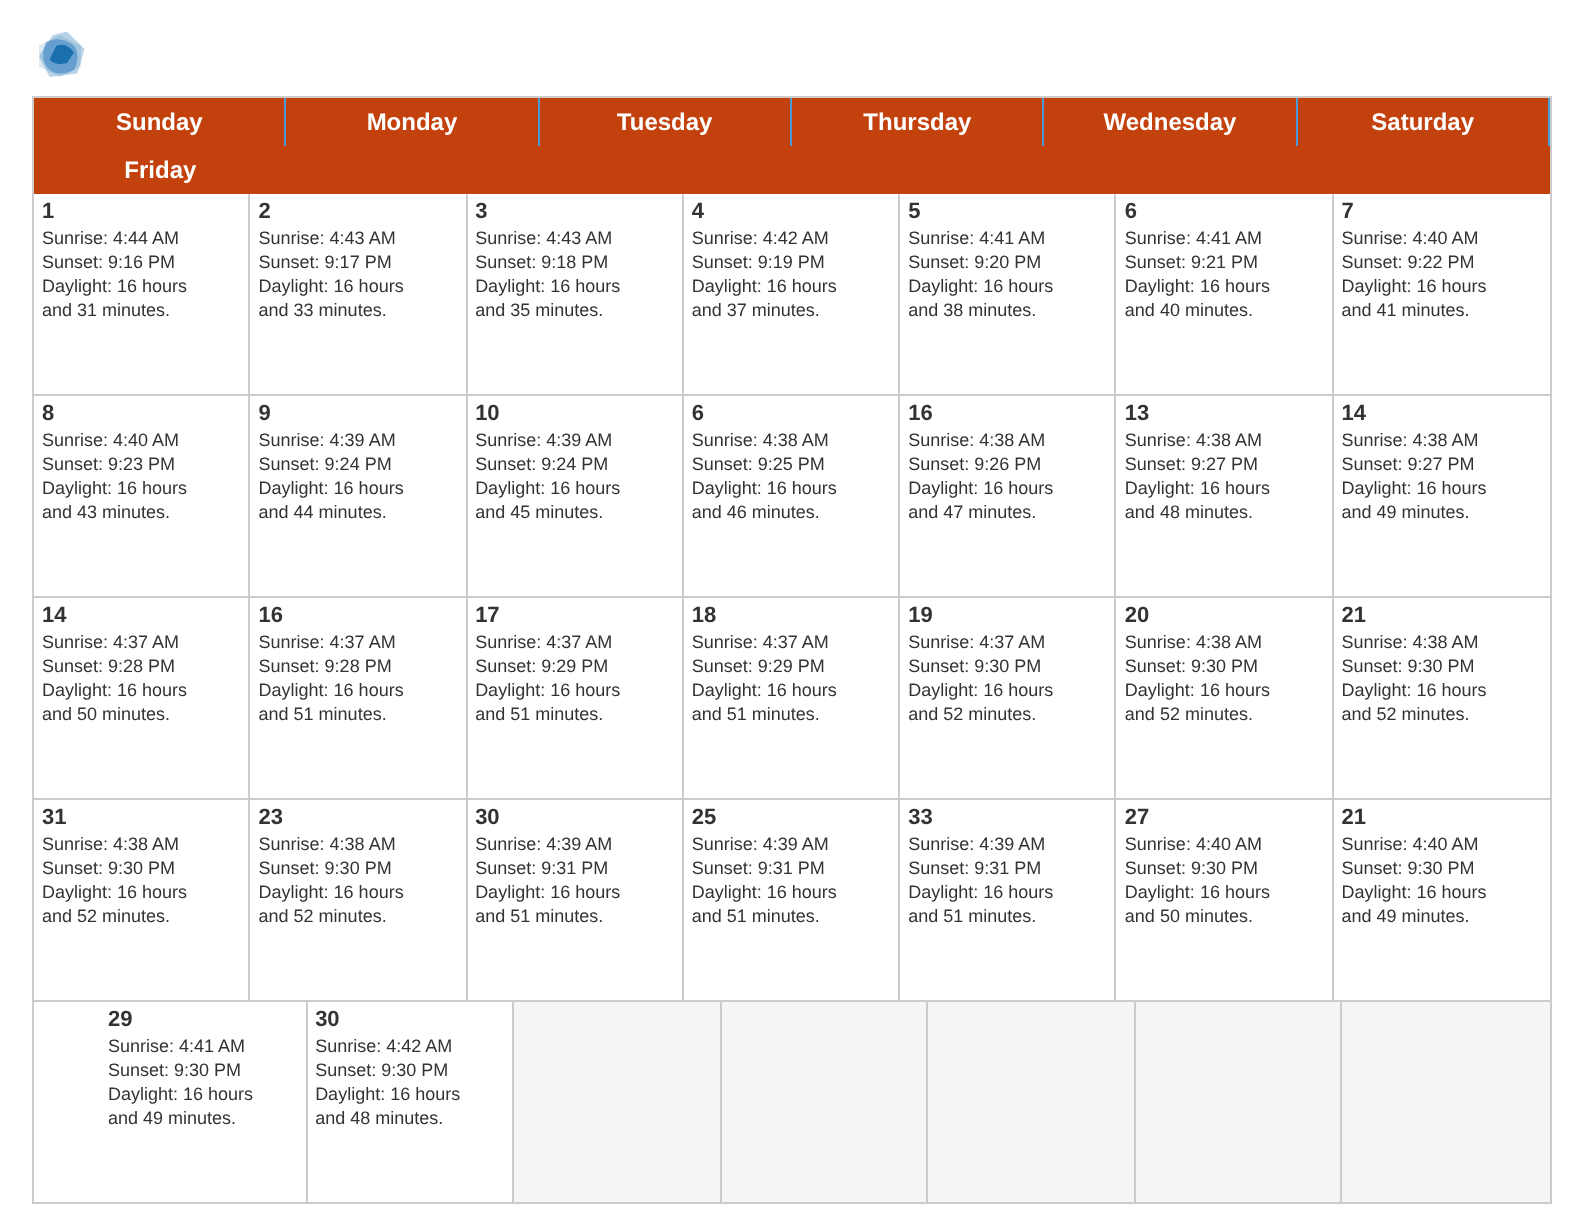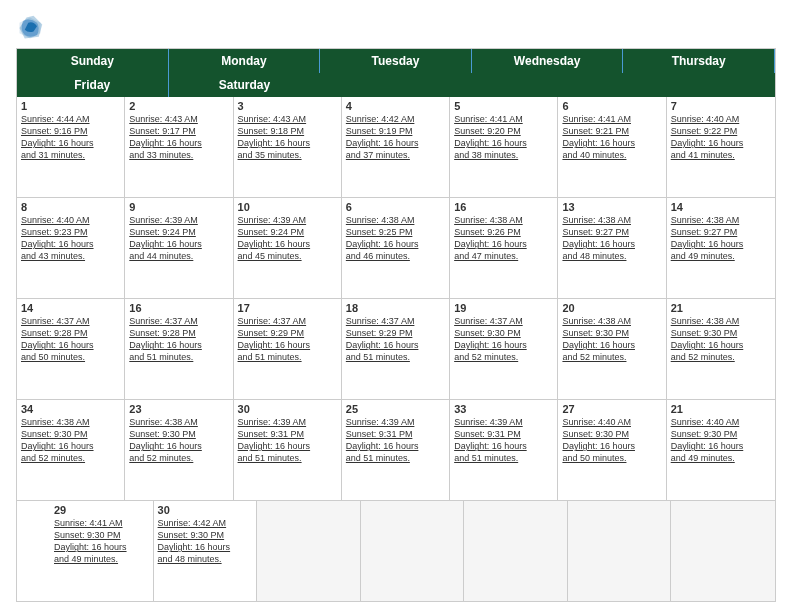--- a/index.html
+++ b/index.html
@@ -62,22 +62,22 @@
       margin-top: 2px;
     }
     .calendar {
       flex: 1;
       display: flex;
       flex-direction: column;
       border: 1px solid #ccc;
     }
     .cal-header-row {
       display: grid;
-      grid-template-columns: repeat(5, 1fr);
-      background: #14532d;
+      grid-template-columns: repeat(6, 1fr);
+      background: #c2410c;
     }
     .cal-header-cell {
       color: #fff;
       font-size: 12px;
       font-weight: bold;
       text-align: center;
       padding: 5px 2px;
       border-right: 1px solid #4a9ad4;
     }
     .cal-header-cell:last-child { border-right: none; }
@@ -108,21 +108,20 @@
       font-size: 11px;
       font-weight: bold;
       color: #333;
       display: block;
       margin-bottom: 1px;
     }
     .cell-text {
       font-size: 9px;
       color: #333;
       line-height: 1.35;
-      text-decoration: underline;
     }
   </style>
 </head>
 <body>
 
 <div class="page">
   <div class="header">
     <div class="logo">
       <svg class="logo-icon" viewBox="0 0 32 32">
         <polygon points="16,4 28,10 28,22 16,28 4,22 4,10" fill="#1a6faf" opacity="0.15"></polygon>
@@ -139,24 +138,24 @@
       <div class="cal-title"></div>
       <div class="cal-subtitle"></div>
     </div>
   </div>
 
   <div class="calendar">
     <div class="cal-header-row">
     <div class="cal-header-cell">Sunday</div>
         <div class="cal-header-cell">Monday</div>
         <div class="cal-header-cell">Tuesday</div>
+        <div class="cal-header-cell">Thursday</div>
         <div class="cal-header-cell">Wednesday</div>
-        <div class="cal-header-cell">Thursday</div>
+        <div class="cal-header-cell">Saturday</div>
         <div class="cal-header-cell">Friday</div>
-        <div class="cal-header-cell">Saturday</div>
       </div>
     <div class="cal-body">
     <div class="cal-row">
           <div class="cal-cell">
             <span class="day-num">1</span>
             <div class="cell-text">Sunrise: 4:44 AM<br>Sunset: 9:16 PM<br>Daylight: 16 hours<br>and 31 minutes.</div>
           </div>
           <div class="cal-cell">
             <span class="day-num">2</span>
             <div class="cell-text">Sunrise: 4:43 AM<br>Sunset: 9:17 PM<br>Daylight: 16 hours<br>and 33 minutes.</div>
@@ -237,21 +236,21 @@
             <span class="day-num">20</span>
             <div class="cell-text">Sunrise: 4:38 AM<br>Sunset: 9:30 PM<br>Daylight: 16 hours<br>and 52 minutes.</div>
           </div>
           <div class="cal-cell">
             <span class="day-num">21</span>
             <div class="cell-text">Sunrise: 4:38 AM<br>Sunset: 9:30 PM<br>Daylight: 16 hours<br>and 52 minutes.</div>
           </div>
         </div>
         <div class="cal-row">
           <div class="cal-cell">
-            <span class="day-num">34</span>
+            <span class="day-num">31</span>
             <div class="cell-text">Sunrise: 4:38 AM<br>Sunset: 9:30 PM<br>Daylight: 16 hours<br>and 52 minutes.</div>
           </div>
           <div class="cal-cell">
             <span class="day-num">23</span>
             <div class="cell-text">Sunrise: 4:38 AM<br>Sunset: 9:30 PM<br>Daylight: 16 hours<br>and 52 minutes.</div>
           </div>
           <div class="cal-cell">
             <span class="day-num">30</span>
             <div class="cell-text">Sunrise: 4:39 AM<br>Sunset: 9:31 PM<br>Daylight: 16 hours<br>and 51 minutes.</div>
           </div>

